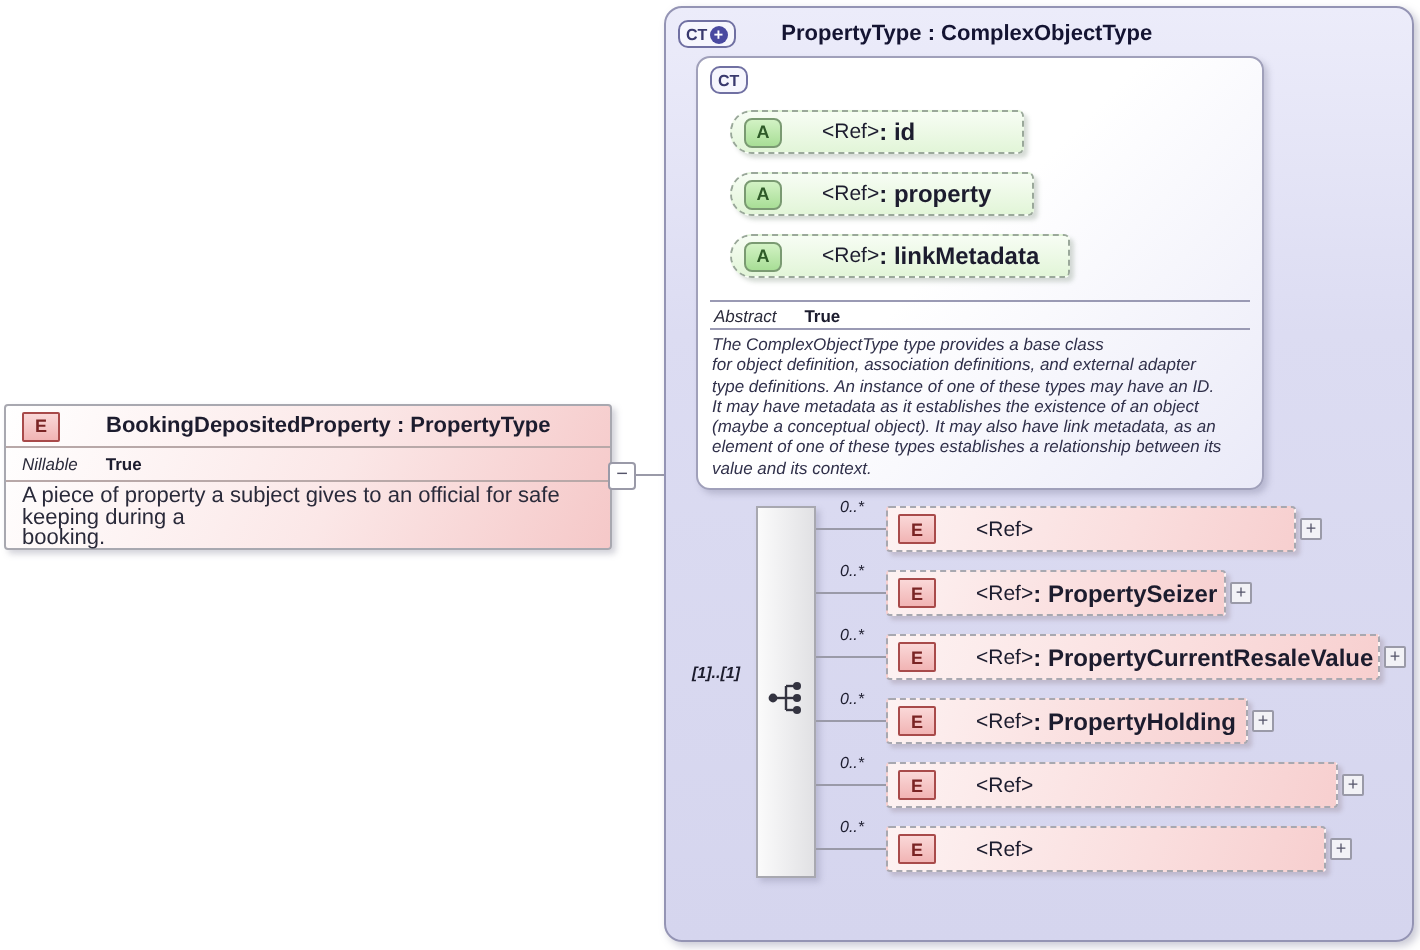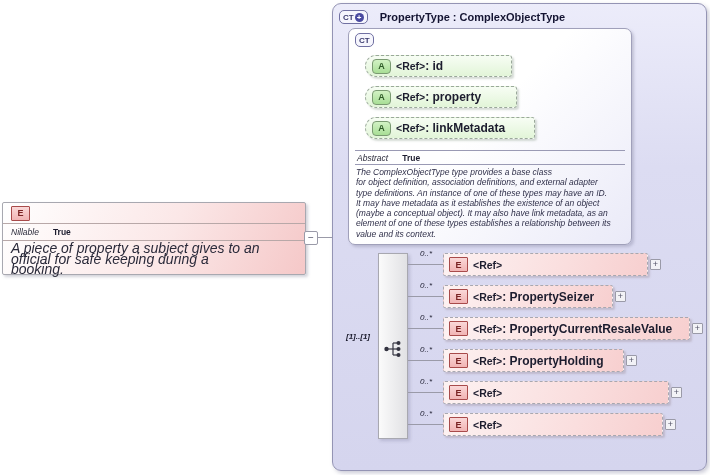--- a/index.html
+++ b/index.html
@@ -9,26 +9,26 @@
   }
   .line{position:absolute;background:#9a9aa8;}
   
   .el-main{
     position:absolute;left:2px;top:202px;width:302px;height:71px;
     border:1px solid #a8a8b0;border-radius:2px;
     background:linear-gradient(115deg,#ffffff 0%,#fbe7e7 55%,#f5c8c8 100%);
     box-shadow:2px 2px 3px rgba(130,130,150,.35);
   }
   .el-head{display:flex;align-items:center;height:20px;padding-left:8px;border-bottom:1px solid #b8a8a8;}
-  .ttl{font-size:11px;font-weight:bold;color:#1c1c2e;margin-left:12px;white-space:nowrap;}
+  .ttl{font-size:11px;font-weight:bold;color:#1c1c2e;margin-left:23px;white-space:nowrap;}
   .facet-row{display:flex;align-items:center;height:16px;padding-left:8px;border-bottom:1px solid #b8a8a8;}
   .facet-l{font-size:8.5px;font-style:italic;color:#2a2a3a;}
   .facet-v{font-size:8.5px;font-weight:bold;color:#1c1c2e;margin-left:14px;}
   .desc{
-    padding:2px 4px 0 8px;font-size:14px;font-style:italic;color:#2a2a3a;
+    padding:2px 4px 0 8px;font-size:11px;color:#2a2a3a;
     line-height:10.5px;white-space:pre-line;
   }
   
   .icon-e{
     display:inline-flex;align-items:center;justify-content:center;
     width:17px;height:13px;flex:0 0 17px;
     background:linear-gradient(#fad8d8,#f1b4b4);
     border:1px solid #a84a4a;border-radius:1px;
     font-size:9px;font-weight:bold;color:#7a2424;
   }
@@ -91,21 +91,21 @@
     position:absolute;left:356px;top:167px;width:272px;
     font-size:8.5px;font-style:italic;color:#30304a;line-height:10.3px;white-space:pre-line;
   }
   
   .attr-tag{
     position:absolute;height:22px;box-sizing:border-box;display:flex;align-items:center;
     padding-left:6px;border:1px dashed #9aa89a;border-radius:11px 3px 3px 11px;
     background:linear-gradient(to bottom,#f7fdf4 0%,#e2f5d8 100%);
     box-shadow:2px 2px 2px rgba(120,140,120,.3);
   }
-  .ref-txt{font-size:10.5px;font-weight:bold;color:#1c1c2e;margin-left:5px;white-space:nowrap;}
+  .ref-txt{font-size:10.5px;font-weight:normal;color:#1c1c2e;margin-left:20px;white-space:nowrap;}
   .name-txt{font-size:12px;font-weight:bold;color:#1c1c2e;margin-left:0;white-space:nowrap;}
   
   .seq-bar{
     position:absolute;left:378px;top:253px;width:30px;height:186px;box-sizing:border-box;
     border:1px solid #a8a8b0;
     background:linear-gradient(to right,#fbfbfb,#e1e1e4);
     box-shadow:2px 2px 3px rgba(120,120,150,.3);
   }
   .seq-icon{position:absolute;left:4px;top:85px;}
   .card-label{
@@ -125,20 +125,21 @@
   }
 </style>
 </head>
 <body>
 
 <div class="stage">
 
   <div class="el-main">
     <div class="el-head">
       <span class="icon-e">E</span>
+      <span class="ttl">BookingDepositedProperty : PropertyType</span>
     </div>
     <div class="facet-row">
       <span class="facet-l">Nillable</span>
       <span class="facet-v">True</span>
     </div>
     <div class="desc">A piece of property a subject gives to an official for safe keeping during a
 booking.</div>
   </div>
 
   <div class="collapse-box">−</div>

